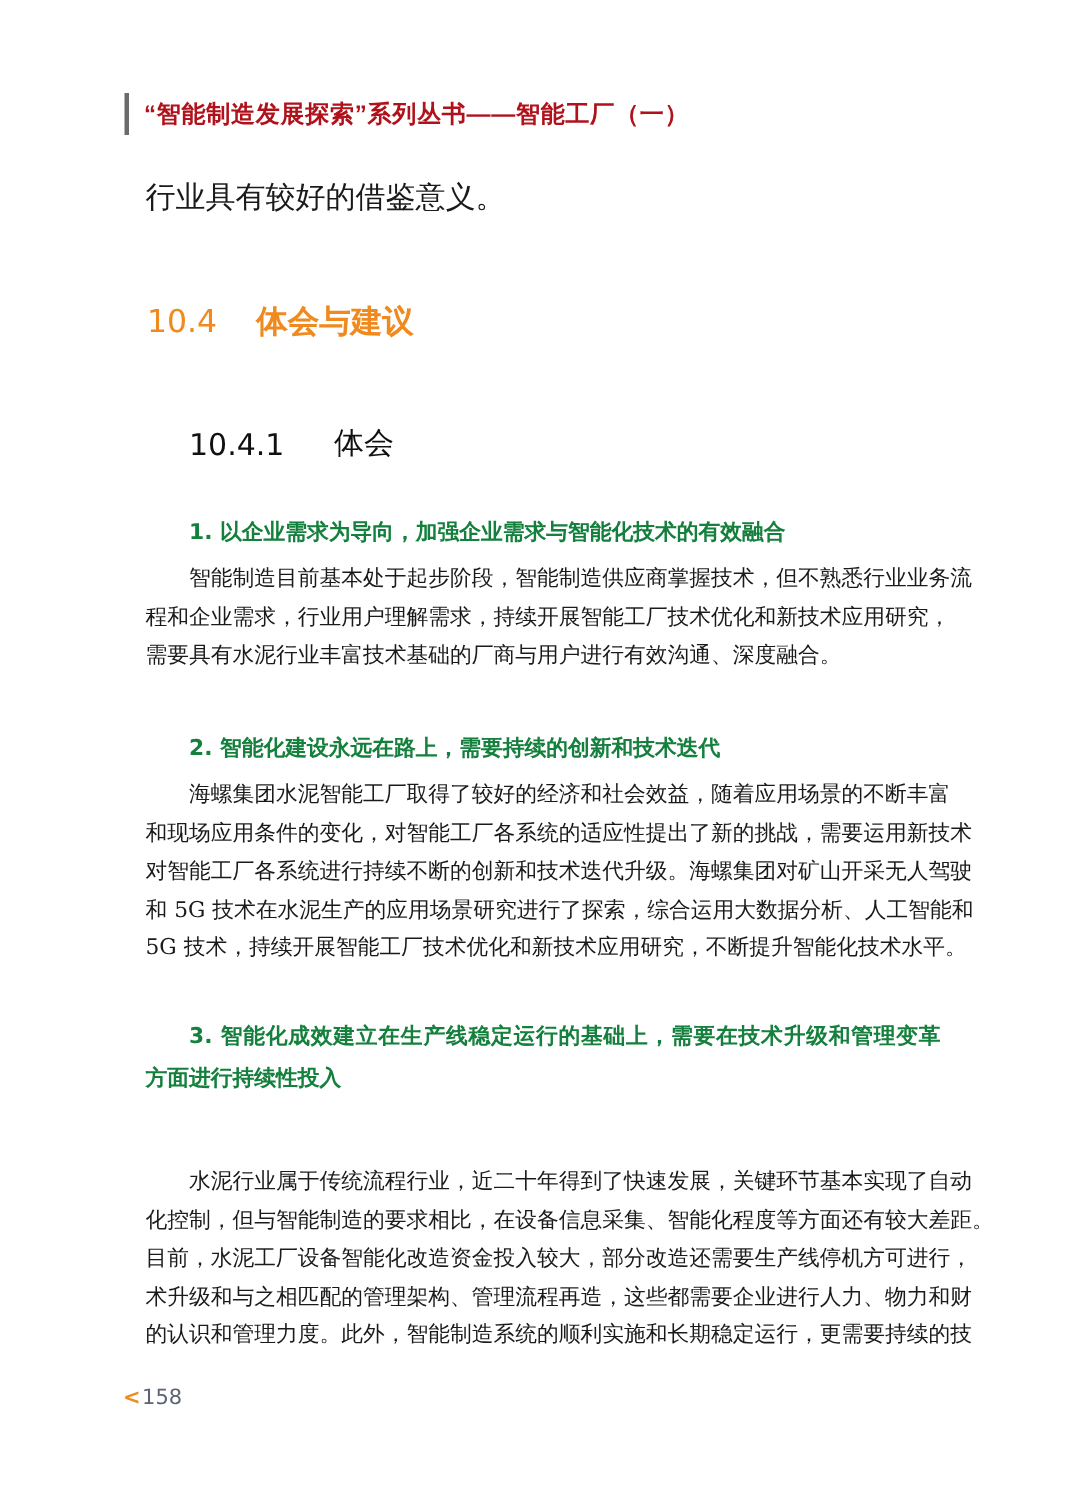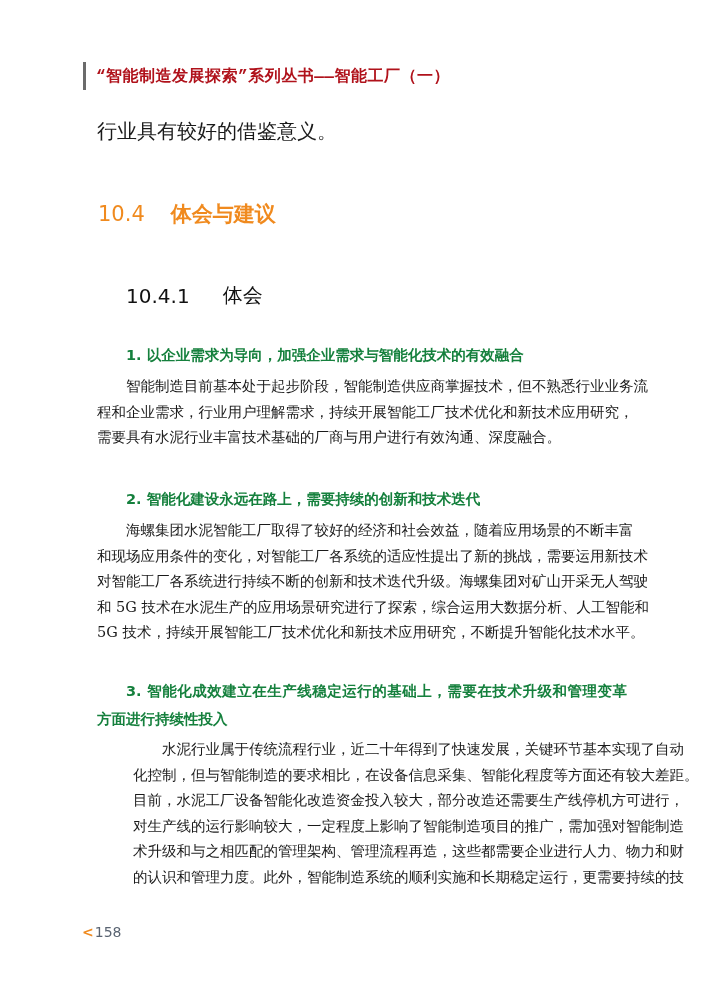--- a/index.html
+++ b/index.html
@@ -23,21 +23,21 @@
       display: flex;
       align-items: center;
     }
     .header-bar {
       width: 3px;
       height: 28px;
       background: #6b6b6b;
       margin-right: 10px;
     }
     .header-text {
-      font-family: Liberation Mono, monospace;
+      font-family: Liberation Sans, sans-serif;
       font-weight: bold;
       font-size: 16px;
       color: #b0121b;
       letter-spacing: 0.5px;
       white-space: nowrap;
     }
     .prev-line {
       position: absolute;
       left: 97px;
       top: 118px;
@@ -150,25 +150,24 @@
   <span class="line">和现场应用条件的变化，对智能工厂各系统的适应性提出了新的挑战，需要运用新技术</span>
   <span class="line">对智能工厂各系统进行持续不断的创新和技术迭代升级。海螺集团对矿山开采无人驾驶</span>
   <span class="line">和 5G 技术在水泥生产的应用场景研究进行了探索，综合运用大数据分析、人工智能和</span>
   <span class="line last">5G 技术，持续开展智能工厂技术优化和新技术应用研究，不断提升智能化技术水平。</span>
 </div>
 
 <div class="h4" style="left:97px; top:677px; width:530px;">
   <span class="line" style="display:block; padding-left:29px; white-space:nowrap; text-align:justify; text-align-last:justify;">3. 智能化成效建立在生产线稳定运行的基础上，需要在技术升级和管理变革</span>
   <span class="line" style="display:block; white-space:nowrap;">方面进行持续性投入</span>
 </div>
-<div class="para" style="top:737px;margin-left:36px;">
+<div class="para" style="top:776px;">
   <span class="line first">水泥行业属于传统流程行业，近二十年得到了快速发展，关键环节基本实现了自动</span>
   <span class="line">化控制，但与智能制造的要求相比，在设备信息采集、智能化程度等方面还有较大差距。</span>
   <span class="line">目前，水泥工厂设备智能化改造资金投入较大，部分改造还需要生产线停机方可进行，</span>
-  <span class="line">对生产线的运行影响较大，一定程度上影响了智能制造项目的推广，需加强对智能制造</span>
   <span class="line">术升级和与之相匹配的管理架构、管理流程再造，这些都需要企业进行人力、物力和财</span>
   <span class="line">的认识和管理力度。此外，智能制造系统的顺利实施和长期稳定运行，更需要持续的技</span>
 </div>
 
 <div class="page-num">
   <span class="arrow">&lt;</span>
   <span>158</span>
 </div>
 
 </body></html>

